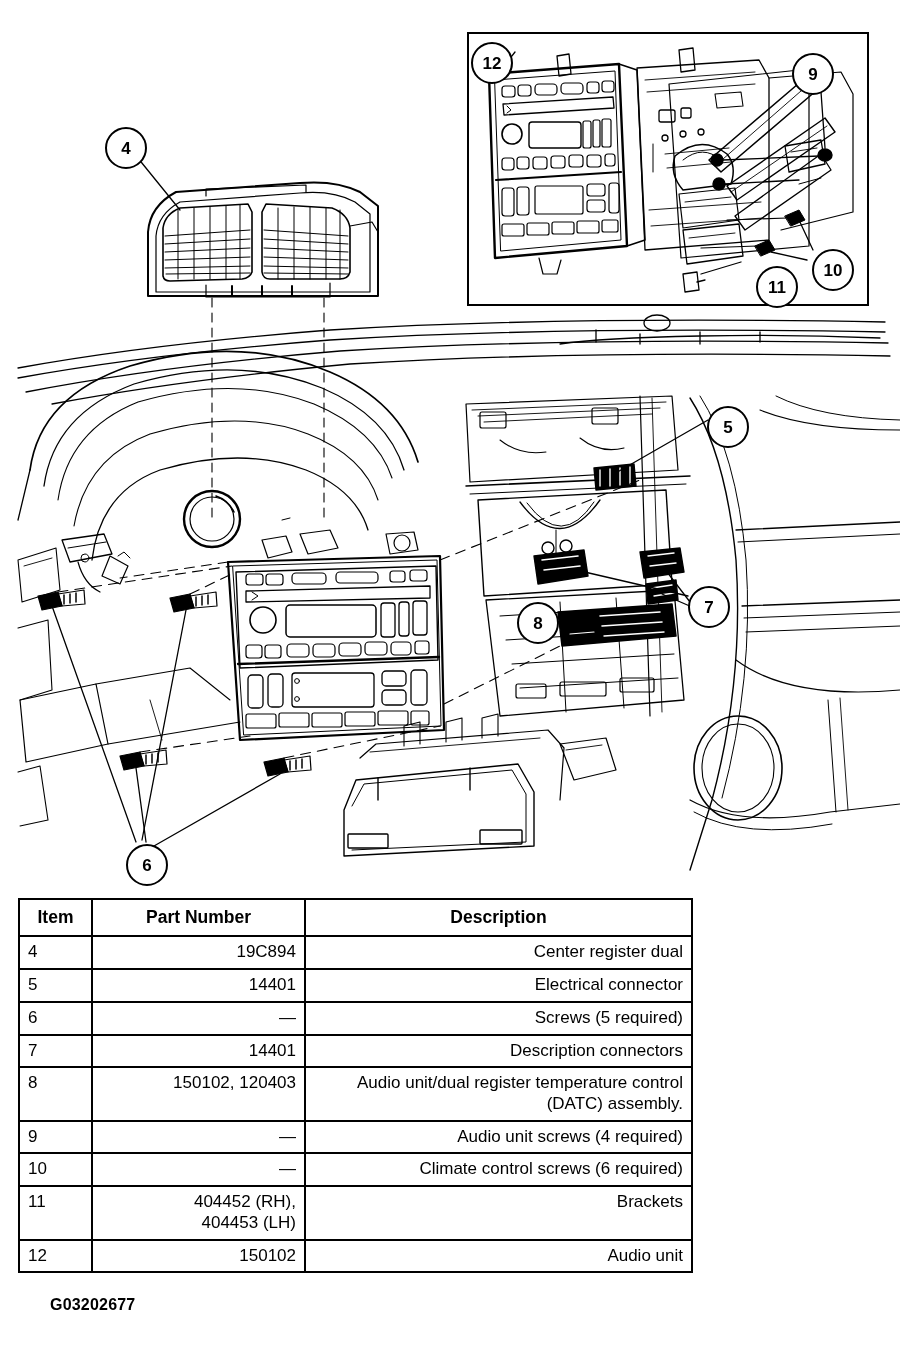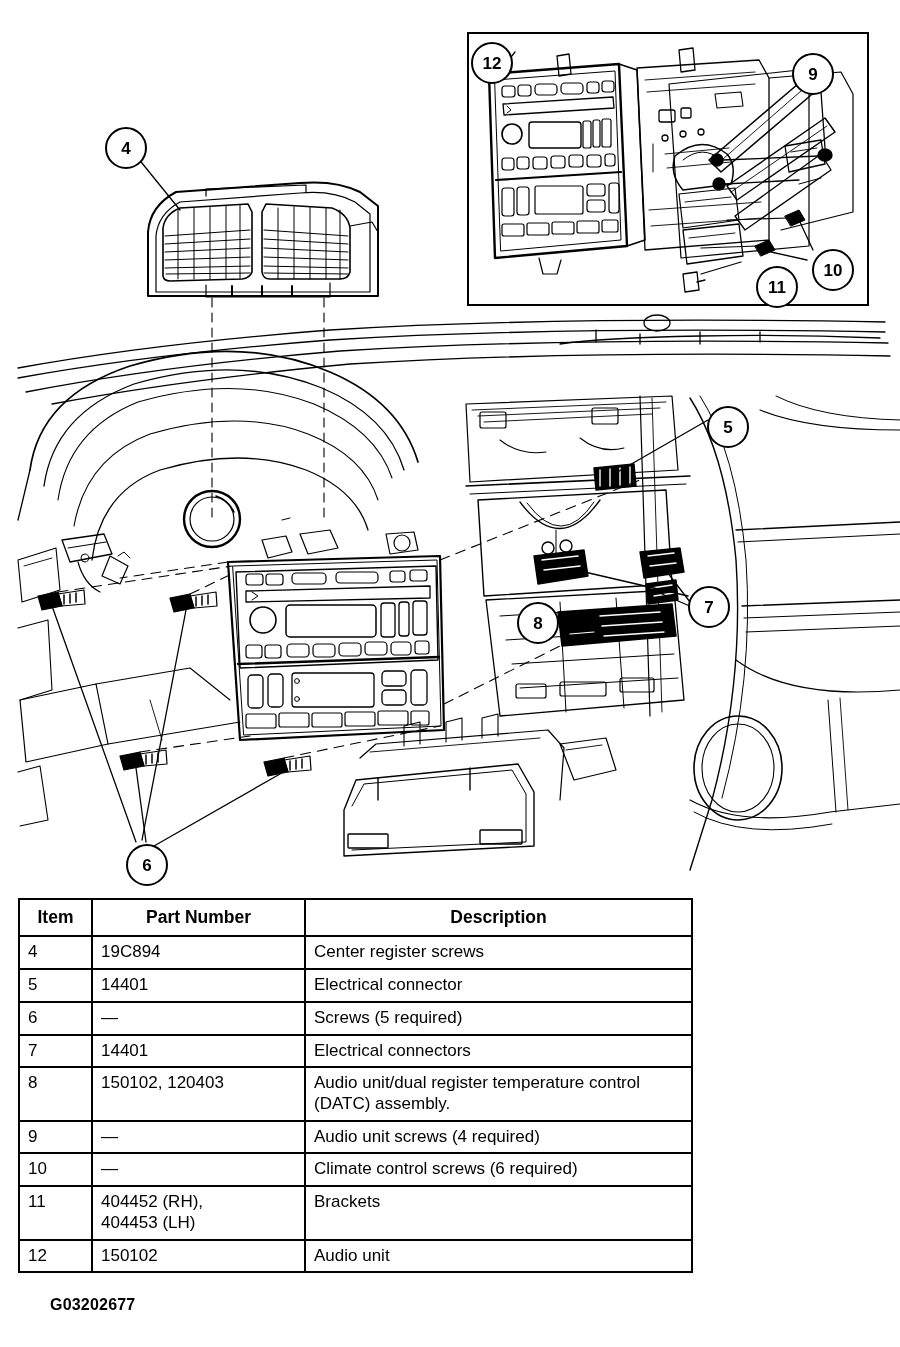--- a/index.html
+++ b/index.html
@@ -19,21 +19,21 @@
   
   #inset{position:absolute;left:467px;top:32px;width:398px;height:270px;
          border:2.5px solid #000;background:#fff;z-index:10;}
 
   
   #parts{position:absolute;left:18px;top:898px;width:675px;border-collapse:collapse;
          background:#fff;}
   #parts th,#parts td{border:2.5px solid #000;padding:5px 8px;
         font-size:17px;vertical-align:top;line-height:1.22;background:#fff;}
   #parts th{font-weight:bold;font-size:17.5px;padding:7px 8px;border-radius:18px;}
-  #parts td{font-weight:normal;text-align:left;}
+  #parts td{font-weight:normal;text-align:right;}
   #parts .col-item{width:55px;}
   #parts .col-part{width:195px;margin-left:40px;}
   #parts tbody td.c-item{text-align:left;}
   .nowrapcell{white-space:pre-line;}
 
   
   #figcode{position:absolute;left:18px;top:1296px;font-size:16px;font-weight:bold;
            letter-spacing:.2px;margin-left:32px;}
 
   .lnk{stroke:#000;fill:none;}
@@ -509,36 +509,36 @@
     <tr>
       <th class="col-item">Item</th>
       <th class="col-part">Part Number</th>
       <th>Description</th>
     </tr>
   </thead>
   <tbody id="parts-body">
       <tr>
         <td class="c-item">4</td>
         <td class="nowrapcell">19C894</td>
-        <td>Center register screws</td>
+        <td>Center register dual</td>
       </tr>
       <tr>
         <td class="c-item">5</td>
         <td class="nowrapcell">14401</td>
         <td>Electrical connector</td>
       </tr>
       <tr>
         <td class="c-item">6</td>
         <td class="nowrapcell">—</td>
         <td>Screws (5 required)</td>
       </tr>
       <tr>
         <td class="c-item">7</td>
         <td class="nowrapcell">14401</td>
-        <td>Electrical connectors</td>
+        <td>Description connectors</td>
       </tr>
       <tr>
         <td class="c-item">8</td>
         <td class="nowrapcell">150102, 120403</td>
         <td>Audio unit/dual register temperature control (DATC) assembly.</td>
       </tr>
       <tr>
         <td class="c-item">9</td>
         <td class="nowrapcell">—</td>
         <td>Audio unit screws (4 required)</td>

